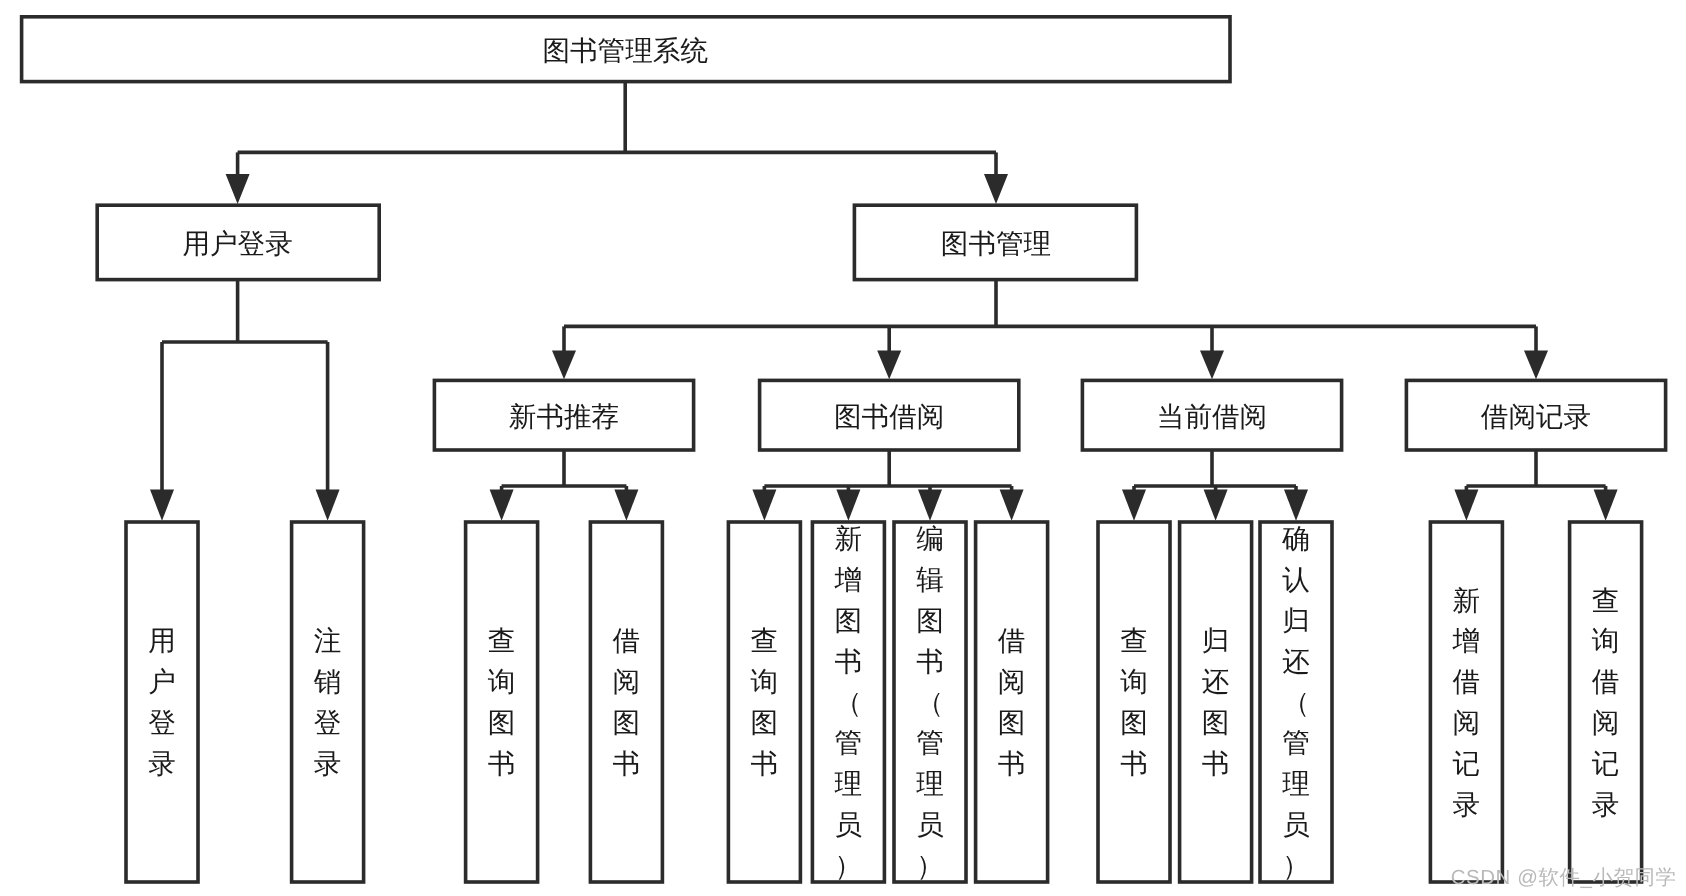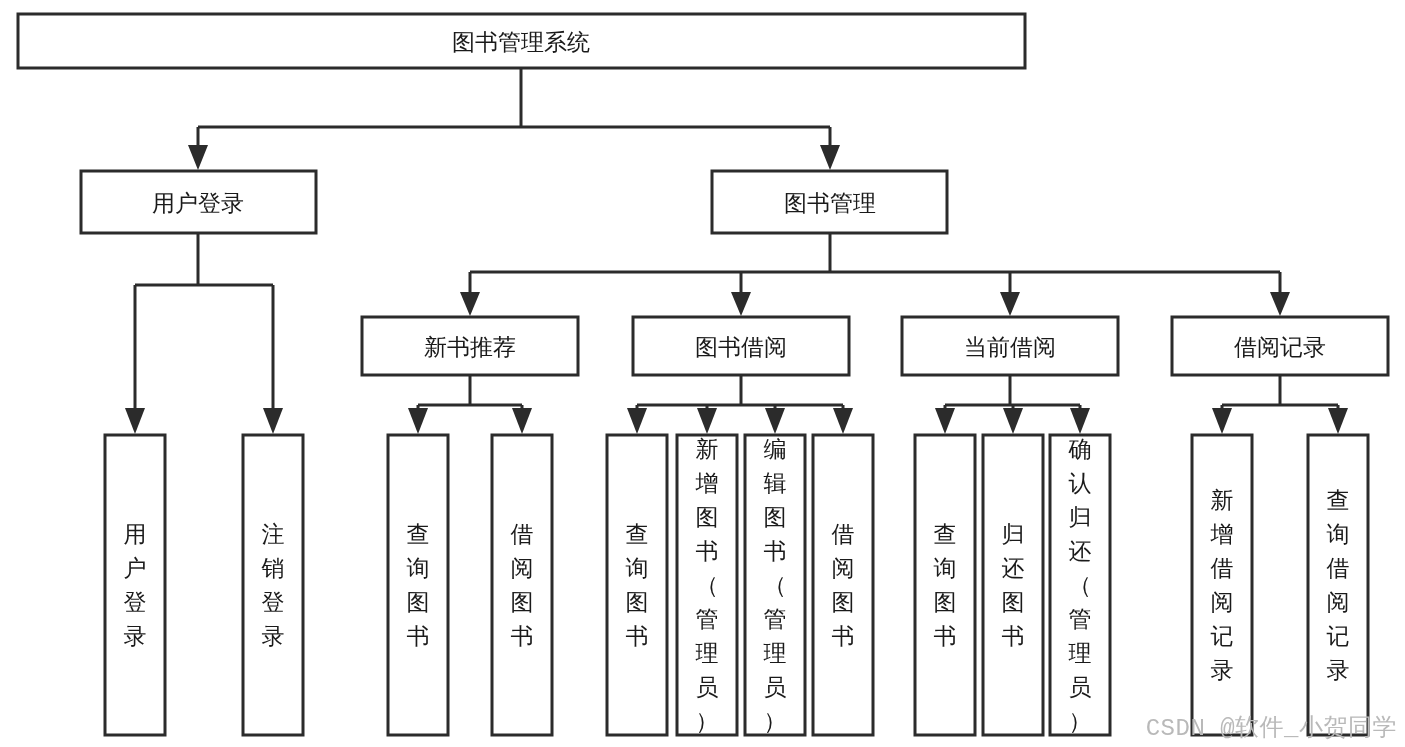--- a/index.html
+++ b/index.html
@@ -55,22 +55,22 @@
     font-size: 23px;
     fill: #1a1a1a;
     text-anchor: middle;
     dominant-baseline: central;
     white-space: pre;
   }
   .watermark-text {
     position: absolute;
     right: 8px;
     bottom: 4px;
-    font-family: Liberation Mono, monospace;
-    font-size: 24px;
+    font-family: Liberation Sans, sans-serif;
+    font-size: 17px;
     color: #b9b9b9;
     letter-spacing: 0.5px;
     user-select: none;
     pointer-events: none;
     white-space: nowrap;
   }
 </style>
 </head>
 <body>
 

